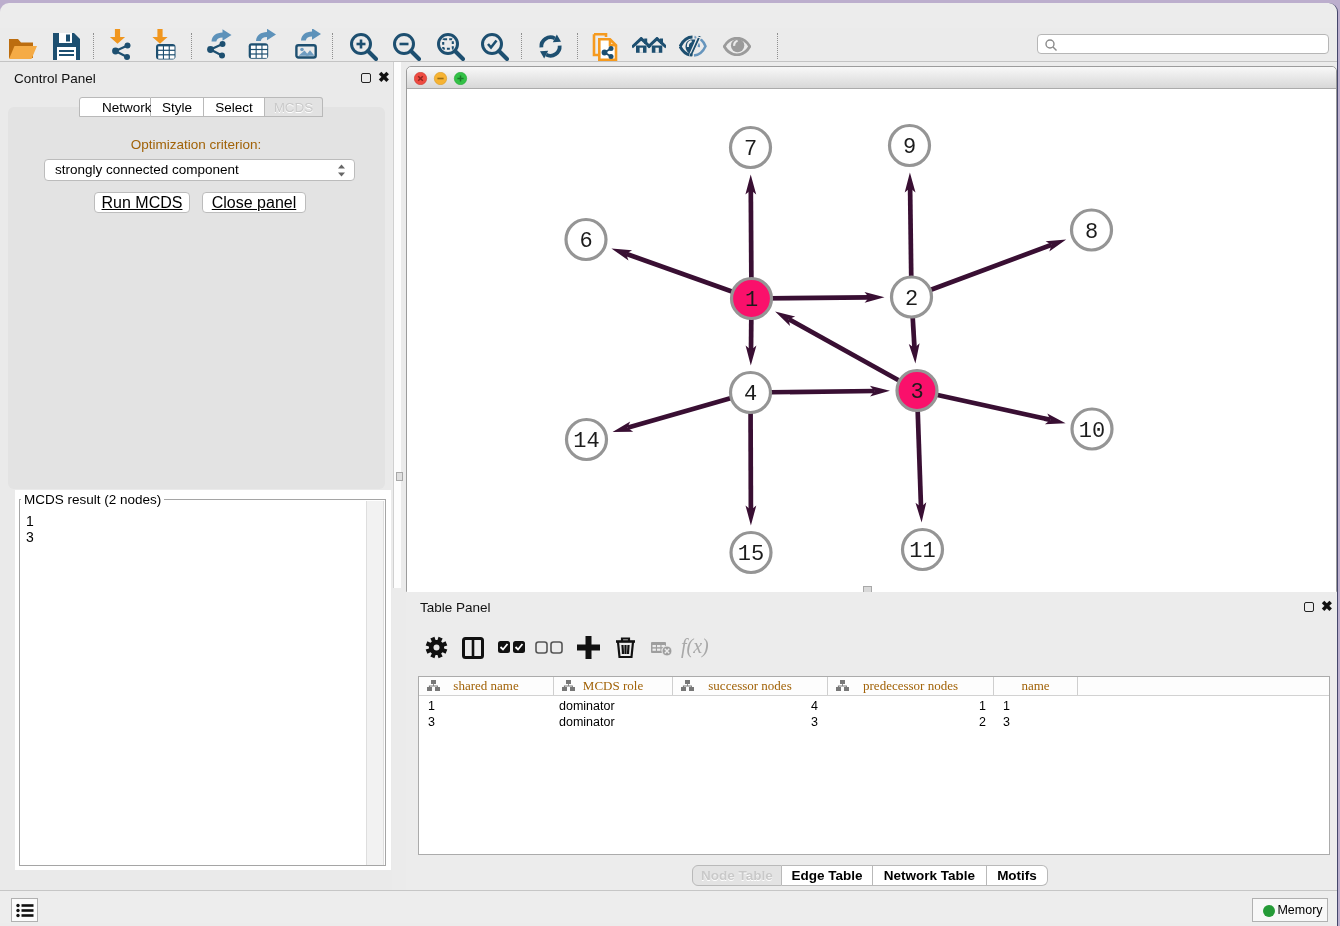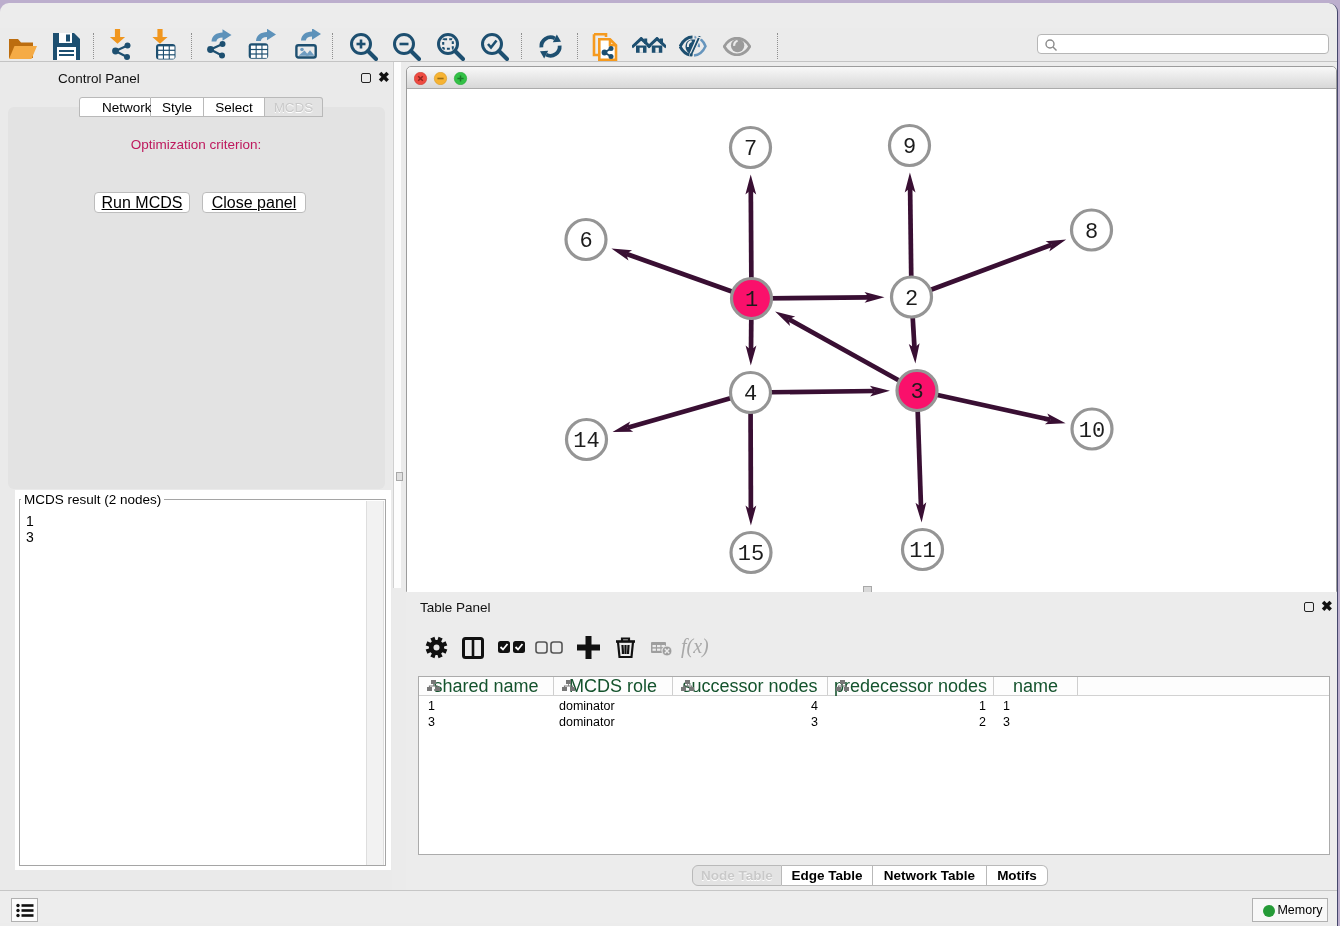--- a/index.html
+++ b/index.html
@@ -20,29 +20,29 @@
 #toolbar { position:absolute; left:0; top:25px; width:100%; height:34px;
   background:#ebebeb; border-bottom:1px solid #c4c4c4; }
 .sep { position:absolute; top:5px; height:26px; width:0;
   border-left:1.5px dotted #8f8f8f; }
 .ticon { position:absolute; top:3px; }
 #searchbox { position:absolute; left:1037px; top:6px; width:292px; height:20px;
   background:#fff; border:1px solid #b6b6b6; border-radius:4px; }
 #searchbox svg { position:absolute; left:6px; top:3px; }
 
 #cp { position:absolute; left:0; top:59px; width:392px; height:828px; background:#eaeaea; }
-#cp-head { position:absolute; left:14px; top:9px; font-size:13.5px; color:#111;margin-left:44px; }
+#cp-head { position:absolute; left:14px; top:9px; font-size:13.5px; color:#111; }
 #cp-tabs { position:absolute; left:0; top:35px; width:100%; }
 #cp-content { position:absolute; left:8px; top:45px; width:377px; height:382px;
   background:#e3e3e3; border-radius:6px; }
 .tab { position:absolute; top:0; height:20px; background:#fff; border:1px solid #b9b9b9;
   font-size:13.5px; text-align:center; line-height:19px; color:#000; }
 .maxbox { position:absolute; width:10px; height:10px; border:1.6px solid #222; border-radius:2px; }
 .closex { position:absolute; font-size:14px; font-weight:bold; color:#111; }
-#opt-label { position:absolute; left:0; top:75px; width:100%; text-align:center; font-size:13.5px; color:#be185d; }
+#opt-label { position:absolute; left:0; top:75px; width:100%; text-align:center; font-size:13.5px; color:#a16207; }
 #dropdown { position:absolute; left:44px; top:97px; width:311px; height:22px; background:#fff;
   border:1px solid #bcbcbc; border-radius:4px; font-size:13.5px; line-height:20px;
   padding-left:10px; color:#000; }
 .btn { position:absolute; top:130px; height:21px; background:#fff; border:1px solid #bcbcbc;
   border-radius:4px; font-size:16px; text-align:center; line-height:19px;text-decoration:underline; }
 #mcds-white { position:absolute; left:15px; top:428px; width:376px; height:380px; background:#fff; }
 #mcds-box { position:absolute; left:4px; top:9px; width:367px; height:367px;
   border:1px solid #a5a5a5; background:#fff; }
 #mcds-legend { position:absolute; left:1px; top:-8px; background:#fff; padding:0 3px;
   font-size:13.5px; color:#000; }
@@ -61,21 +61,21 @@
   font-size:13px; font-weight:normal; color:#111; letter-spacing:1.5px; }
 #canvas { position:absolute; left:0; top:22px; width:929px; height:503px; background:#fff; }
 #canvas svg { will-change: transform; transform: translateZ(0); }
 
 #tp { position:absolute; left:406px; top:589px; width:932px; height:298px; background:#ececec; }
 #tp-head { position:absolute; left:14px; top:8px; font-size:13.5px; color:#111; }
 #tp-toolbar { position:absolute; left:12px; top:30px; width:908px; height:40px; }
 #tbl { position:absolute; left:12px; top:84px; width:912px; height:179px; background:#fff;
   border:1px solid #ababab; }
 #tbl-header { position:absolute; left:0; top:0; width:100%; height:19px; background:#fdfdfd;
-  border-bottom:1px solid #d2d2d2; font-size:18px; color:#14532d; }
+  border-bottom:1px solid #d2d2d2; font-size:13px; color:#a16207;font-family:Liberation Serif, serif; }
 .th { position:absolute; top:0; height:18px; border-right:1px solid #cfcfcf;
   text-align:center; line-height:18px; }
 .td { position:absolute; font-size:12.5px; color:#000; }
 #tp-tabs { position:absolute; left:0; top:273px; width:100%; }
 .btab { position:absolute; top:0; height:21px; background:#fff; border:1px solid #b9b9b9;
   font-size:13.5px; font-weight:bold; text-align:center; line-height:20px; }
 
 #status { position:absolute; left:0; top:887px; width:100%; height:33px;
   background:#ededed; border-top:1px solid #c6c6c6; }
 #listbtn { position:absolute; left:11px; top:7px; width:27px; height:24px;
@@ -246,20 +246,26 @@
     <div class="maxbox" style="left:361px; top:11px;"></div>
     <div class="closex" style="left:378px; top:7px;">✖</div>
     <div id="cp-content"></div>
     <div id="cp-tabs">
       <div class="tab" style="left:79px; width:72px; border-radius:3px 0 0 0;padding-left:22px;">Network</div>
       <div class="tab" style="left:151px; width:53px; border-left:none;">Style</div>
       <div class="tab" style="left:204px; width:61px; border-left:none;">Select</div>
       <div class="tab" style="left:265px; width:58px; border-left:none; border-radius:0 3px 0 0; background:#e2e2e2; color:#c9c9c9; text-shadow:0 1px 0 #fff;">MCDS</div>
     </div>
     <div id="opt-label">Optimization criterion:</div>
+    <div id="dropdown">strongly connected component
+      <svg width="9" height="13" viewBox="0 0 9 13" style="position:absolute; right:8px; top:4px;">
+          <path d="M4.5 0.5 L8 4.5 L1 4.5 Z" fill="#666"></path>
+          <path d="M4.5 12.5 L8 8.5 L1 8.5 Z" fill="#666"></path>
+        </svg>
+    </div>
     <div class="btn" style="left:94px; width:96px;">Run MCDS</div>
     <div class="btn" style="left:202px; width:104px;">Close panel</div>
     <div id="mcds-white">
       <div id="mcds-box">
         <div id="mcds-legend">MCDS result (2 nodes)</div>
         <div id="mcds-text">1<br>3</div>
         <div id="mcds-scroll"></div>
       </div>
     </div>
   </div>

